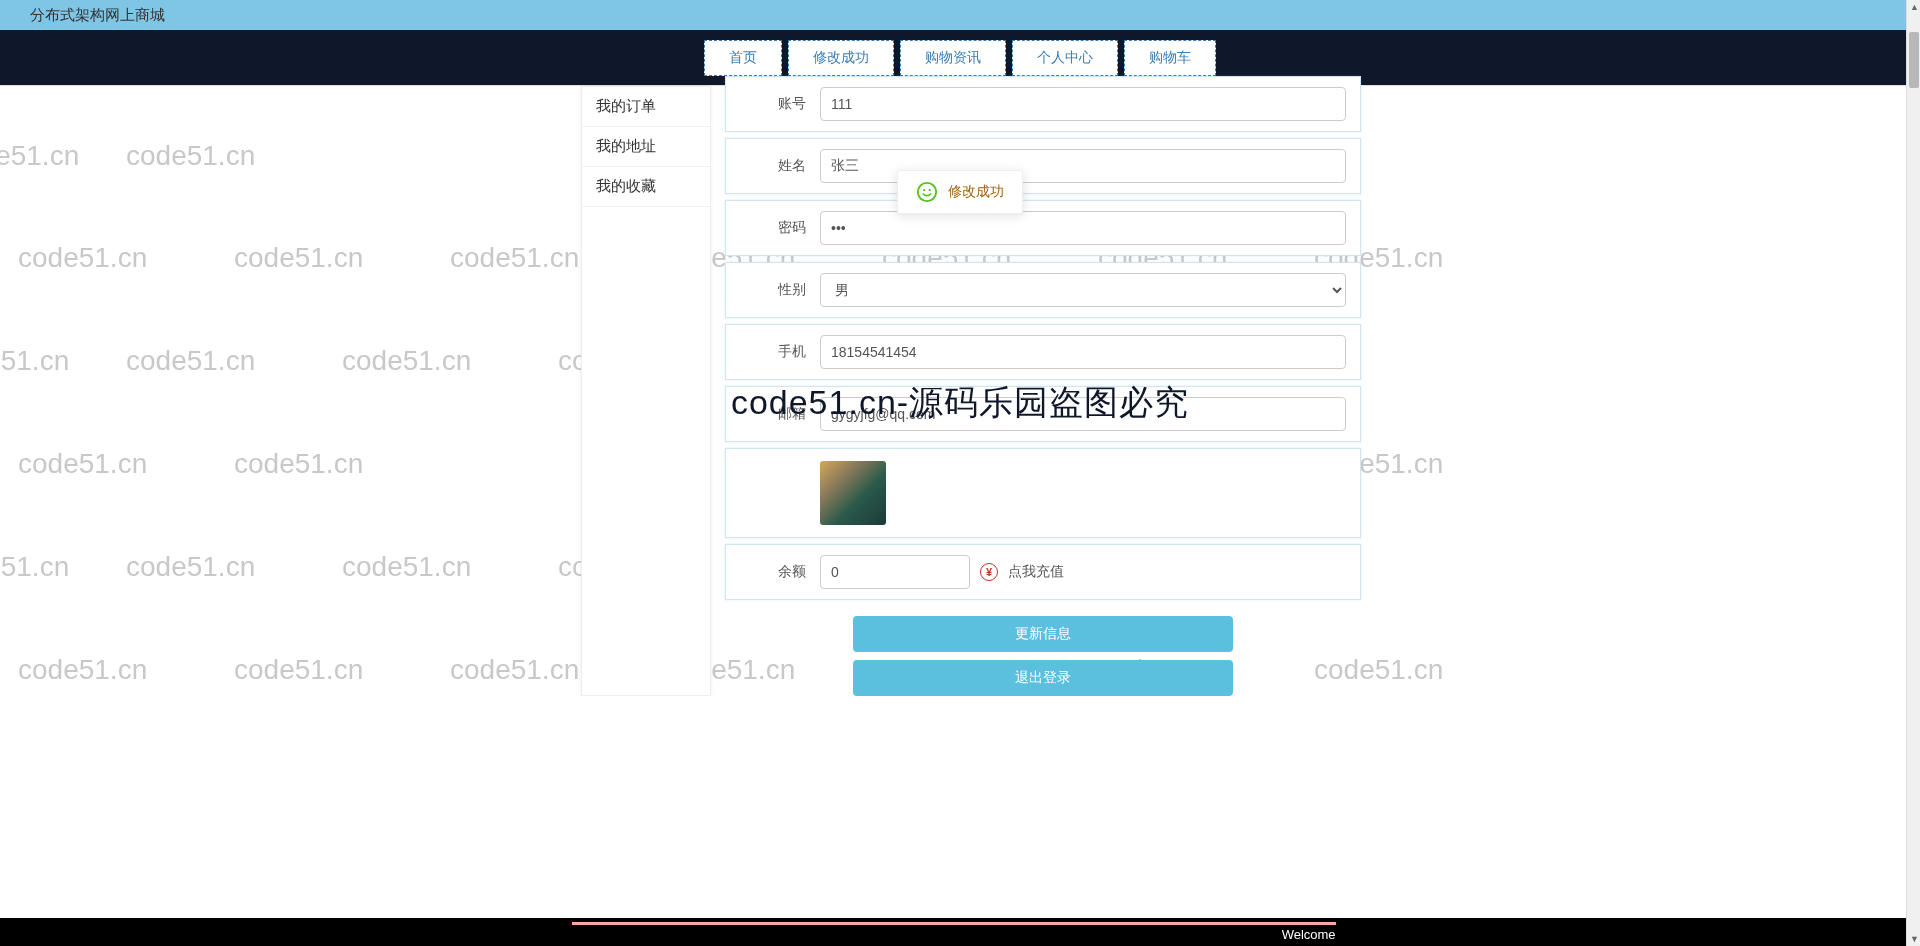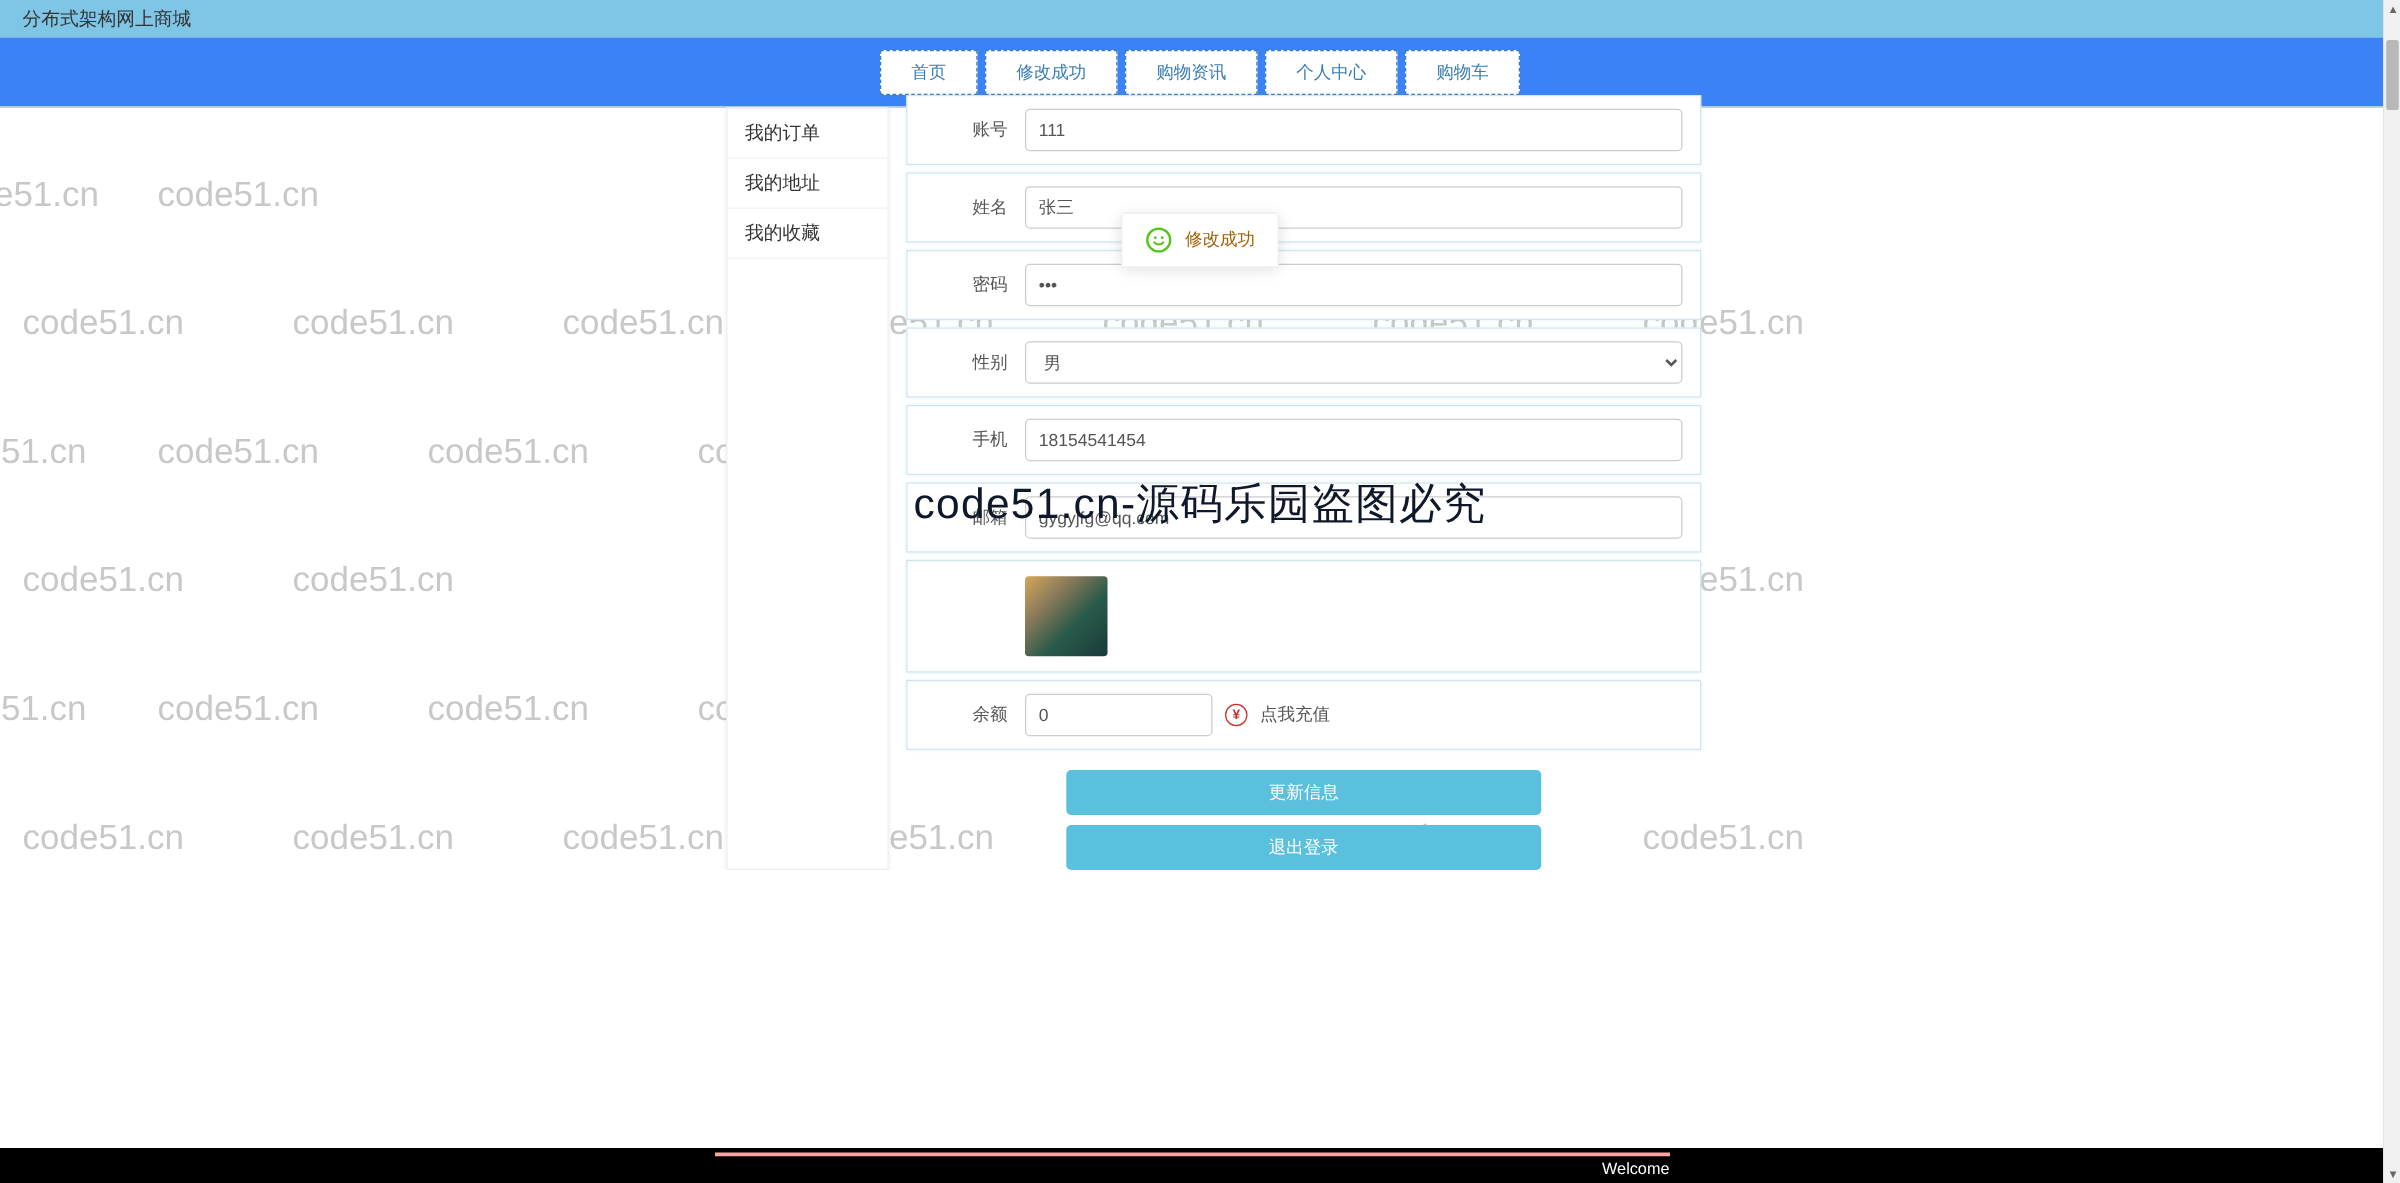--- a/index.html
+++ b/index.html
@@ -8,26 +8,26 @@
 .watermark-layer {
   position: fixed; top: 0; left: 0; width: 100%; height: 100%;
   pointer-events: none; z-index: 1;
 }
 .watermark-layer .wm {
   position: absolute; color: #c8c8c8; font-size: 28px; font-weight: 400; white-space: nowrap;
 }
 
 .top-bar {
   background: #7ec5e6; height: 30px; display: flex; align-items: center;
-  padding-left: 18px; color: #333; font-size: 15px;
+  padding-left: 30px; color: #333; font-size: 15px;
   position: relative; z-index: 2;
 }
 
 .header-area {
-  background: #3b82f6; border-bottom: 1px solid #e0e0e0;
+  background: #0f172a; border-bottom: 1px solid #e0e0e0;
   height: 56px; display: flex; justify-content: center; align-items: center;
   position: relative; z-index: 2;
 }
 .nav-tabs { display: flex; gap: 6px; }
 .nav-tab {
   border: 1.5px dashed #3a7db3; padding: 8px 24px; color: #3a7db3;
   font-size: 14px; cursor: pointer; background: #fff;
 }
 
 .page-wrap {

